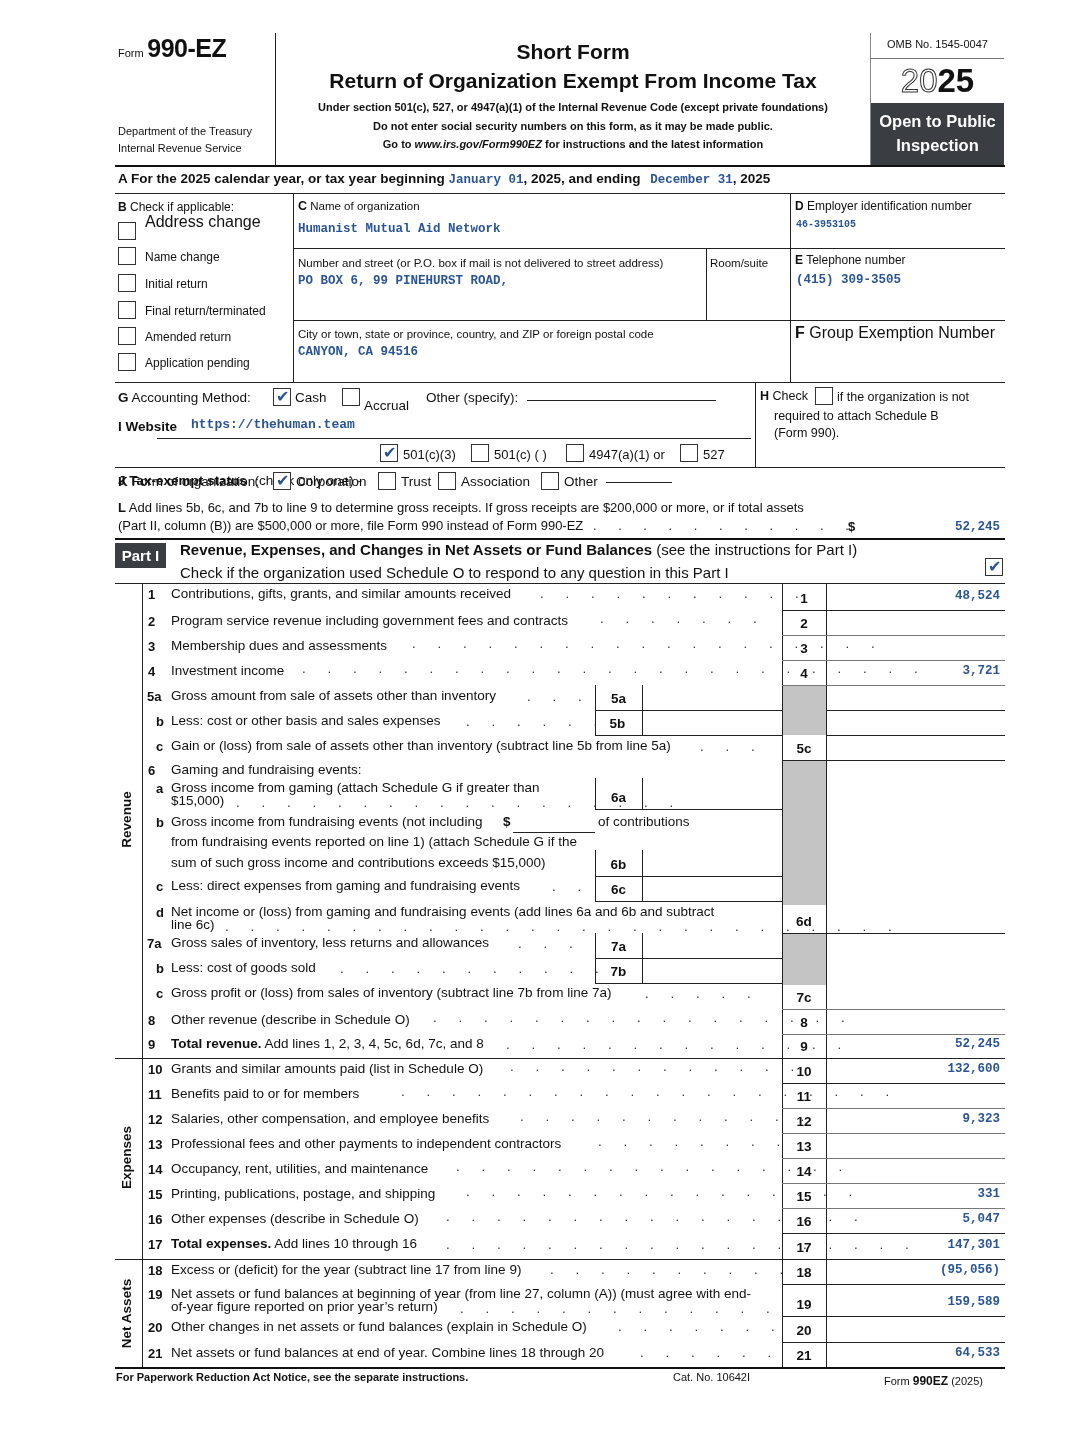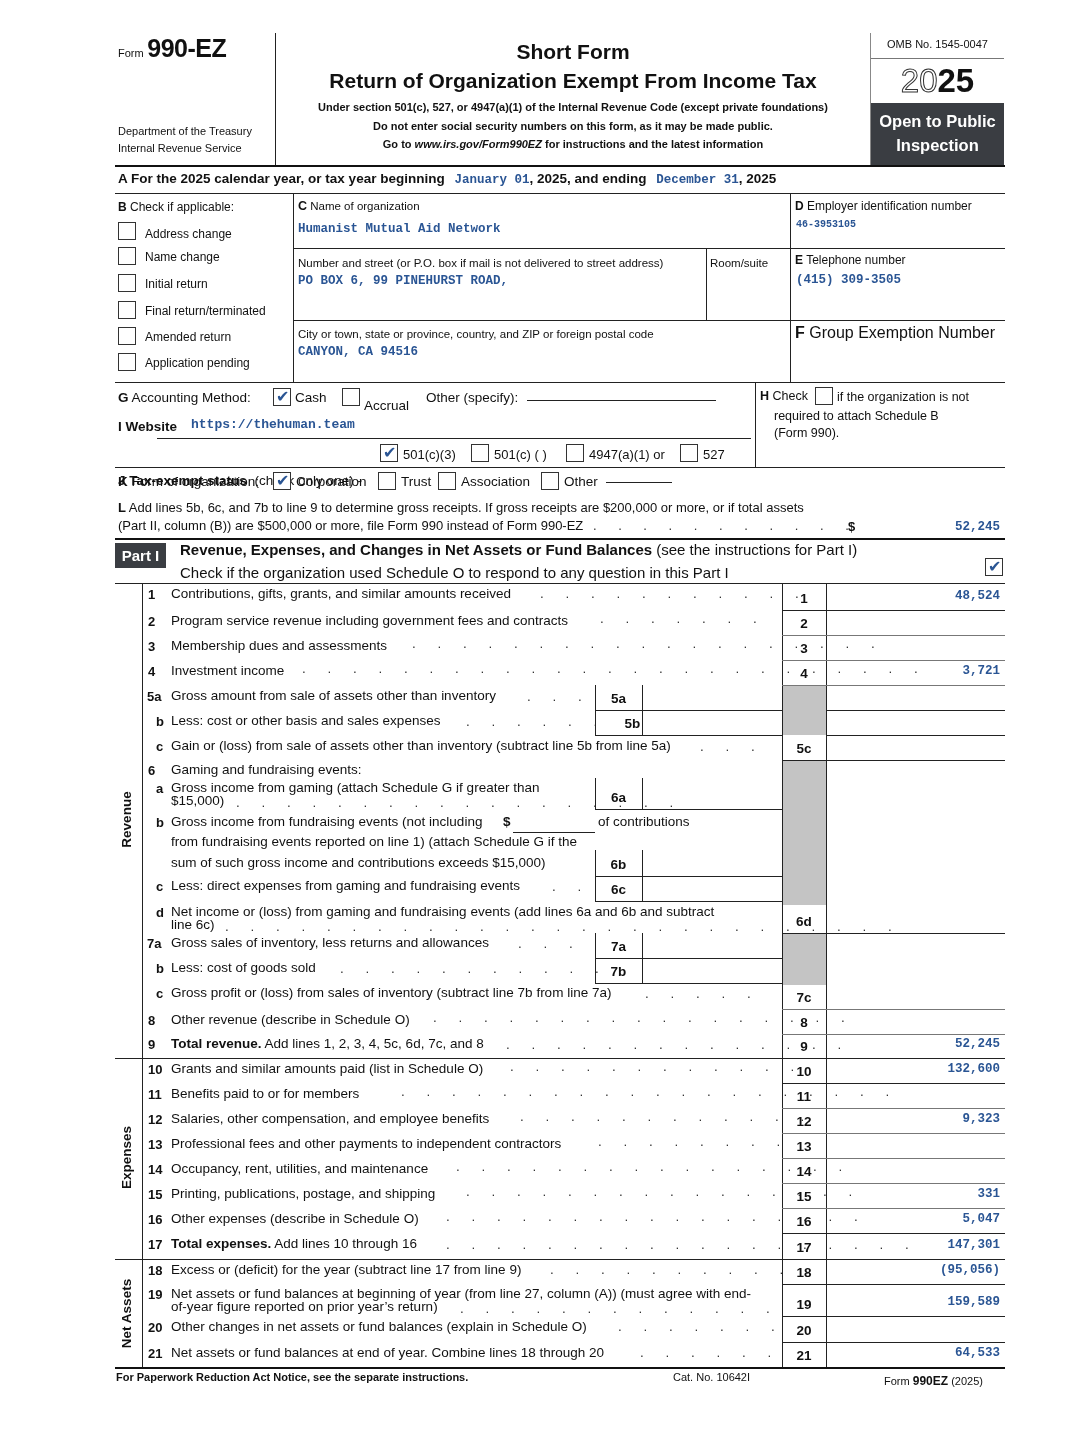--- a/index.html
+++ b/index.html
@@ -50,32 +50,32 @@
   <div class="abs" style="left:871px;top:103px;width:133px;height:63px;background:#3a3d42;color:#fff;text-align:center;font-weight:bold;font-size:16.5px;padding-top:6px;line-height:24px;">
     <div>Open to Public</div>
     <div>Inspection</div>
   </div>
   <div class="hline thick" style="left:115px;top:165px;width:890px;"></div>
 </div>
 
 <div class="abs" style="left:118px;top:171px;font-size:13.5px;font-weight:bold;white-space:nowrap;">
   <span>A</span>
   <span>For the 2025 calendar year, or tax year beginning</span>
-  <span class="mono" style="margin-left:6px;font-size:12.5px;">January 01</span><span>,  2025, and ending</span>
+  <span class="mono" style="margin-left:0;font-size:12.5px;">January 01</span><span>,  2025, and ending</span>
   <span class="mono" style="margin-left:6px;font-size:12.5px;">December 31</span><span>,  2025</span>
 </div>
 <div class="hline" style="left:115px;top:193px;width:890px;"></div>
 
 <div>
   <div class="abs" style="left:118px;top:200px;font-size:12px;">
     <b>B</b> <span>Check if applicable:</span>
   </div>
   <div id="b-options">
       <div class="cb" style="left:118px;top:222px;"></div>
-      <div class="abs" style="left:145px;top:227px;font-size:12px;">Address change</div>
+      <div class="abs" style="left:145px;top:213px;font-size:16px;">Address change</div>
       <div class="cb" style="left:118px;top:247px;"></div>
       <div class="abs" style="left:145px;top:250px;font-size:12px;">Name change</div>
       <div class="cb" style="left:118px;top:274px;"></div>
       <div class="abs" style="left:145px;top:277px;font-size:12px;">Initial return</div>
       <div class="cb" style="left:118px;top:301px;"></div>
       <div class="abs" style="left:145px;top:304px;font-size:12px;">Final return/terminated</div>
       <div class="cb" style="left:118px;top:327px;"></div>
       <div class="abs" style="left:145px;top:330px;font-size:12px;">Amended return</div>
       <div class="cb" style="left:118px;top:353px;"></div>
       <div class="abs" style="left:145px;top:356px;font-size:12px;">Application pending</div>
@@ -250,21 +250,21 @@
     <div class="hline" style="left:595px;top:710px;width:187px;"></div>
     <div class="boxlbl" style="left:595px;top:691px;width:47px;">5a</div>
     <div class="val" style="left:646px;top:689px;width:130px;"></div>
     <div class="lnum" style="left:156px;top:714px;">b</div>
     <div class="ltext" style="left:171px;top:713px;">Less: cost or other basis and sales expenses</div>
     <div class="ltext dots" style="left:466px;top:714px;">. . . . . .</div>
     <div class="hline" style="left:826px;top:735px;width:179px;"></div>
     <div class="vline" style="left:595px;top:710px;height:25px;"></div>
     <div class="vline" style="left:642px;top:710px;height:25px;"></div>
     <div class="hline" style="left:595px;top:735px;width:187px;"></div>
-    <div class="boxlbl" style="left:609px;top:716px;width:47px;">5b</div>
+    <div class="boxlbl" style="left:594px;top:716px;width:47px;">5b</div>
     <div class="val" style="left:646px;top:714px;width:130px;"></div>
     <div class="lnum" style="left:156px;top:739px;">c</div>
     <div class="ltext" style="left:171px;top:738px;">Gain or (loss) from sale of assets other than inventory (subtract line 5b from line 5a)</div>
     <div class="ltext dots" style="left:700px;top:739px;">. . .</div>
     <div class="boxlbl" style="left:782px;top:741px;width:44px;">5c</div>
     <div class="val" style="left:830px;top:739px;width:170px;"></div>
     <div class="hline" style="left:782px;top:760px;width:223px;"></div>
     <div class="lnum" style="left:148px;top:763px;">6</div>
     <div class="ltext" style="left:171px;top:762px;">Gaming and fundraising events:</div>
     <div class="lnum" style="left:156px;top:781px;">a</div>

